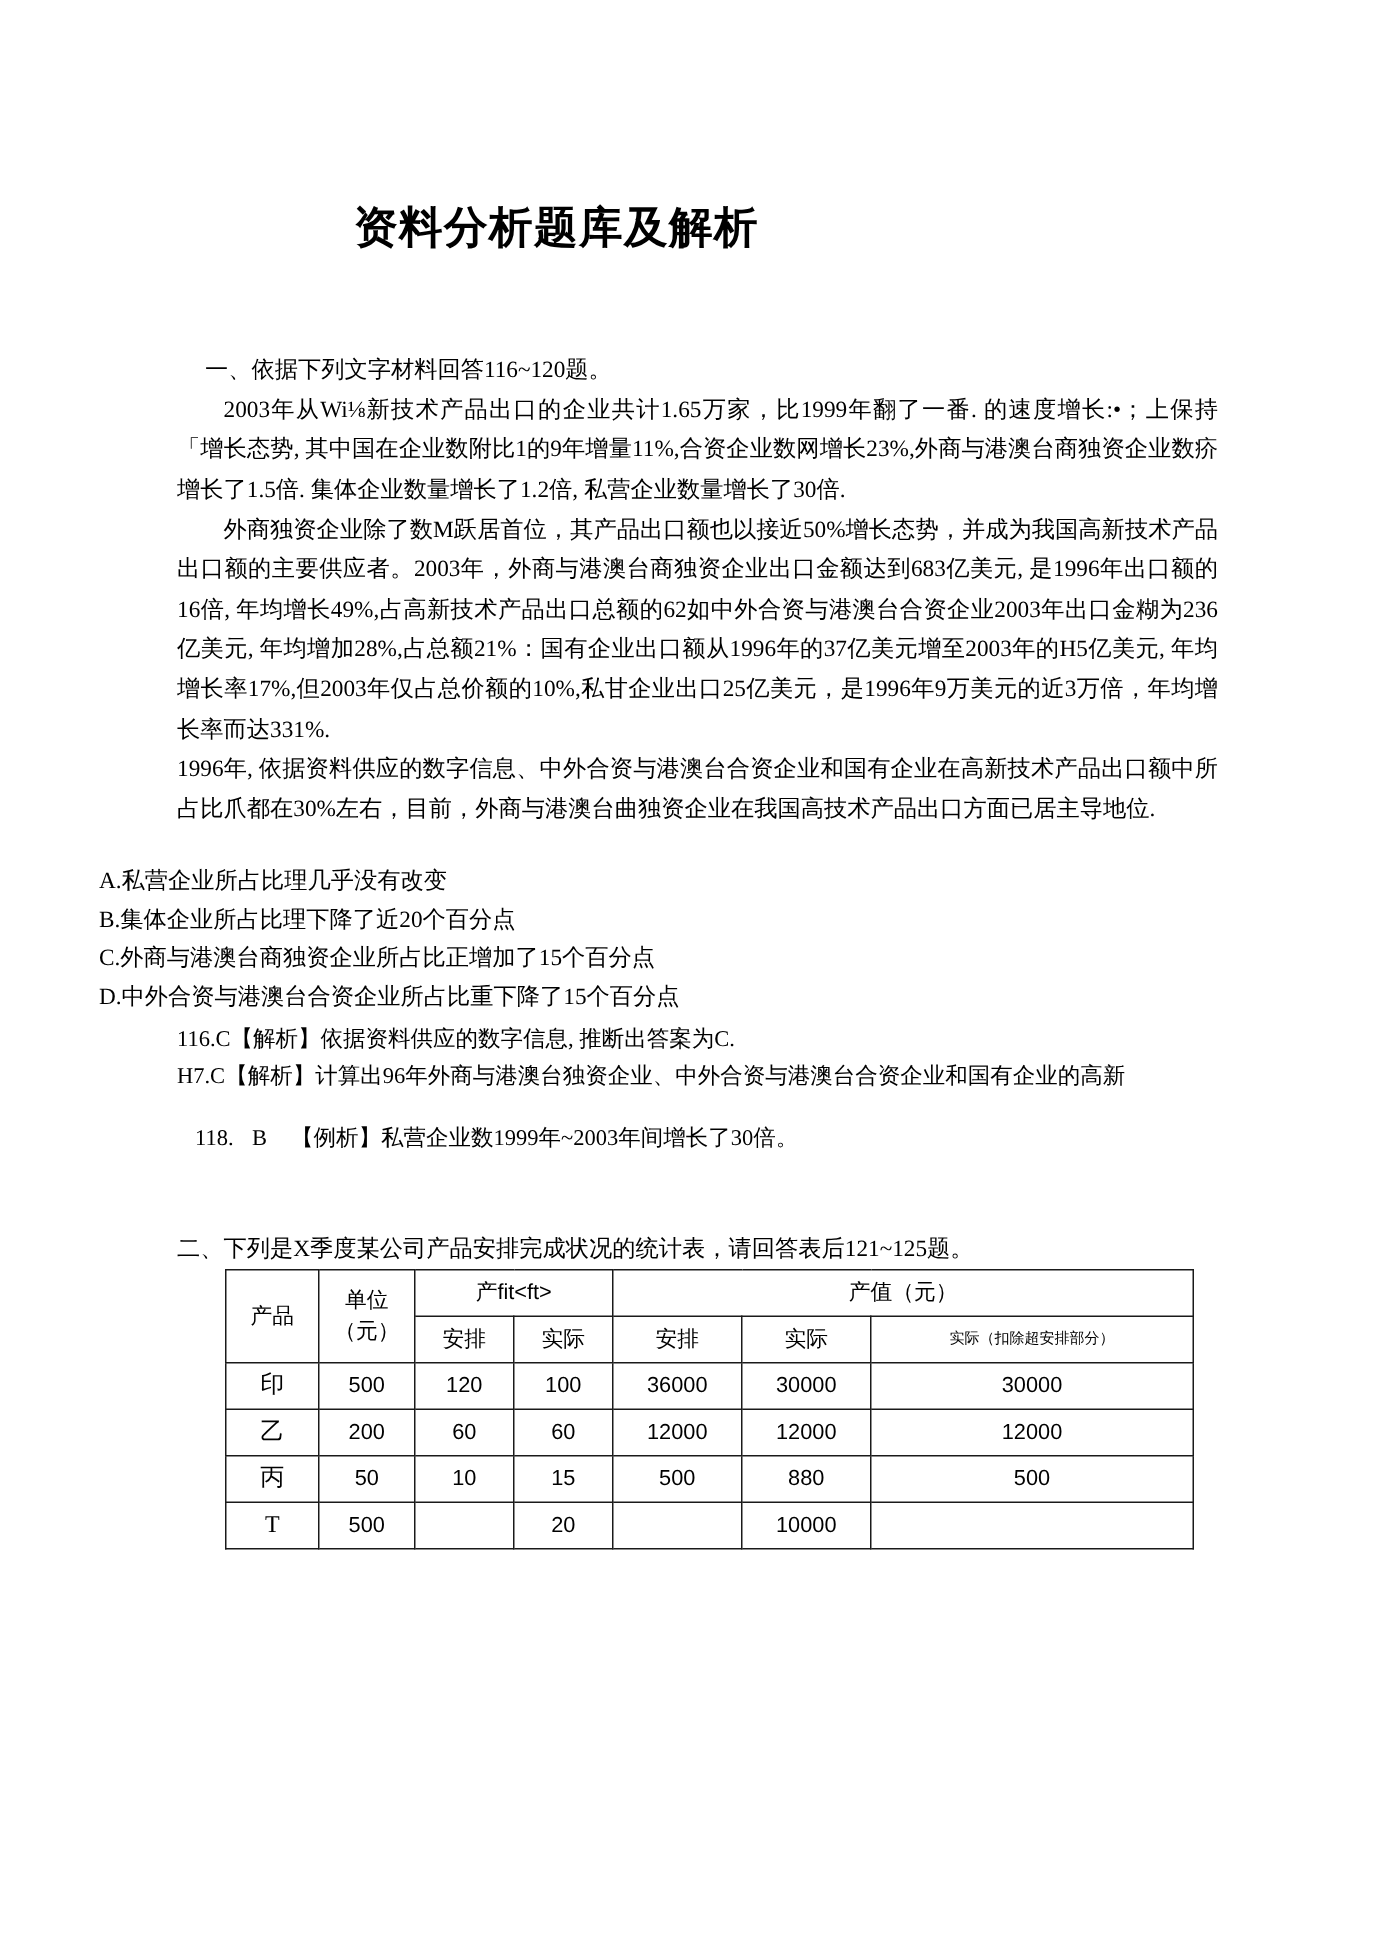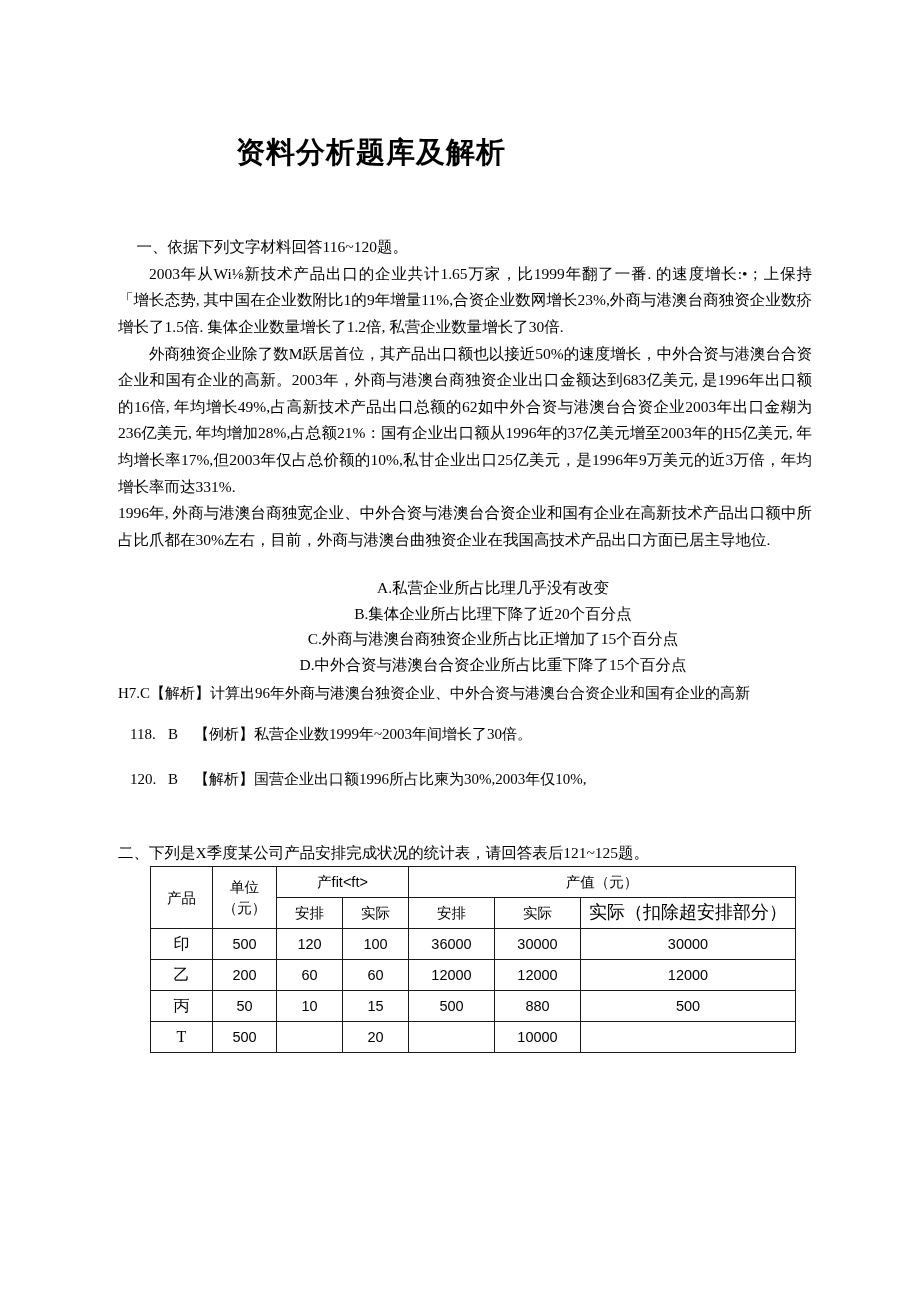--- a/index.html
+++ b/index.html
@@ -54,21 +54,20 @@
   
   .options {
     margin-top: 22px;
     padding-left: 66px;
   }
   .opt {
     font-size: 15.5px;
     line-height: 25.5px;
     margin: 0;
     white-space: nowrap;
-    text-align: center;
   }
 
   
   .answers {
     margin-top: 4px;
     padding: 0 108px 0 118px;
   }
   .ans-line {
     font-size: 15px;
     line-height: 25px;
@@ -130,50 +129,50 @@
   .c-prod   { width: 62px; }
   .c-unit   { width: 64px; }
   .c-qa     { width: 66px; }
   .c-qr     { width: 66px; }
   .c-va     { width: 86px; }
   .c-vr     { width: 86px; }
   .c-vd     { width: 215px; }
   .rowlabel { font-size: 16px; }
   .numcell  { font-family: "Liberation Sans", "DejaVu Sans", sans-serif; font-size: 14.5px; }
   .hdr-txt  { font-size: 14.5px; }
-  .hdr-small { font-size: 18px; font-family: Liberation Mono, monospace; }
+  .hdr-small { font-size: 10px; }
   .mono-art { font-family: "Liberation Sans", "DejaVu Sans", sans-serif; }
   .vstack { display:block; line-height: 21px; }
 </style>
 </head>
 <body>
 
 <div class="page">
 
   <h1 class="doc-title">资料分析题库及解析</h1>
 
   <div class="body-block">
     <p class="para indent1">一、依据下列文字材料回答116~120题。</p>
     <p class="para indent2">2003年从Wi⅛新技术产品出口的企业共计1.65万家，比1999年翻了一番. 的速度增长:•；上保持「增长态势, 其中国在企业数附比1的9年增量11%,合资企业数网增长23%,外商与港澳台商独资企业数疥增长了1.5倍. 集体企业数量增长了1.2倍, 私营企业数量增长了30倍.</p>
-    <p class="para indent2">外商独资企业除了数M跃居首位，其产品出口额也以接近50%的速度增长，中外合资与港澳台合资企业和国有企业的高新。2003年，外商与港澳台商独资企业出口金额达到683亿美元, 是1996年出口额的16倍, 年均增长49%,占高新技术产品出口总额的62如中外合资与港澳台合资企业2003年出口金糊为236亿美元, 年均增加28%,占总额21%：国有企业出口额从1996年的37亿美元增至2003年的H5亿美元, 年均增长率17%,但2003年仅占总价额的10%,私甘企业出口25亿美元，是1996年9万美元的近3万倍，年均增长率而达331%.</p>
-    <p class="para">1996年, 外商与港澳台商独宽企业、中外合资与港澳台合资企业和国有企业在高新技术产品出口额中所占比爪都在30%左右，目前，外商与港澳台曲独资企业在我国高技术产品出口方面已居主导地位.</p>
+    <p class="para indent2">外商独资企业除了数M跃居首位，其产品出口额也以接近50%增长态势，并成为我国高新技术产品出口额的主要供应者。2003年，外商与港澳台商独资企业出口金额达到683亿美元, 是1996年出口额的16倍, 年均增长49%,占高新技术产品出口总额的62如中外合资与港澳台合资企业2003年出口金糊为236亿美元, 年均增加28%,占总额21%：国有企业出口额从1996年的37亿美元增至2003年的H5亿美元, 年均增长率17%,但2003年仅占总价额的10%,私甘企业出口25亿美元，是1996年9万美元的近3万倍，年均增长率而达331%.</p>
+    <p class="para">1996年, 依据资料供应的数字信息、中外合资与港澳台合资企业和国有企业在高新技术产品出口额中所占比爪都在30%左右，目前，外商与港澳台曲独资企业在我国高技术产品出口方面已居主导地位.</p>
   </div>
 
   <div class="options">
     <p class="opt">A.私营企业所占比理几乎没有改变</p>
     <p class="opt">B.集体企业所占比理下降了近20个百分点</p>
     <p class="opt">C.外商与港澳台商独资企业所占比正增加了15个百分点</p>
     <p class="opt">D.中外合资与港澳台合资企业所占比重下降了15个百分点</p>
   </div>
 
   <div class="answers">
+    <p class="ans-line"><span>116.C</span><span>【解析】依据资料供应的数字信息, 推断出答案为C.</span></p>
     <p class="ans-line"><span>H7.C</span><span>【解析】计算出96年外商与港澳台独资企业、中外合资与港澳台合资企业和国有企业的高新</span></p>
 
     <p class="ans-spaced"><span class="ans-num">118.</span><span class="ans-key">B</span><span>【例析】私营企业数1999年~2003年间增长了30倍。</span></p>
-    <p class="ans-spaced"><span class="ans-num">120.</span><span class="ans-key">B</span><span>【解析】国营企业出口额1996所占比柬为30%,2003年仅10%,</span></p>
   </div>
 
   <div class="section2">
     <p class="sec2-intro">二、下列是X季度某公司产品安排完成状况的统计表，请回答表后121~125题。</p>
 
     <div class="tbl-wrap">
       <table class="stat">
         <colgroup>
           <col class="c-prod">
             <col class="c-unit">

